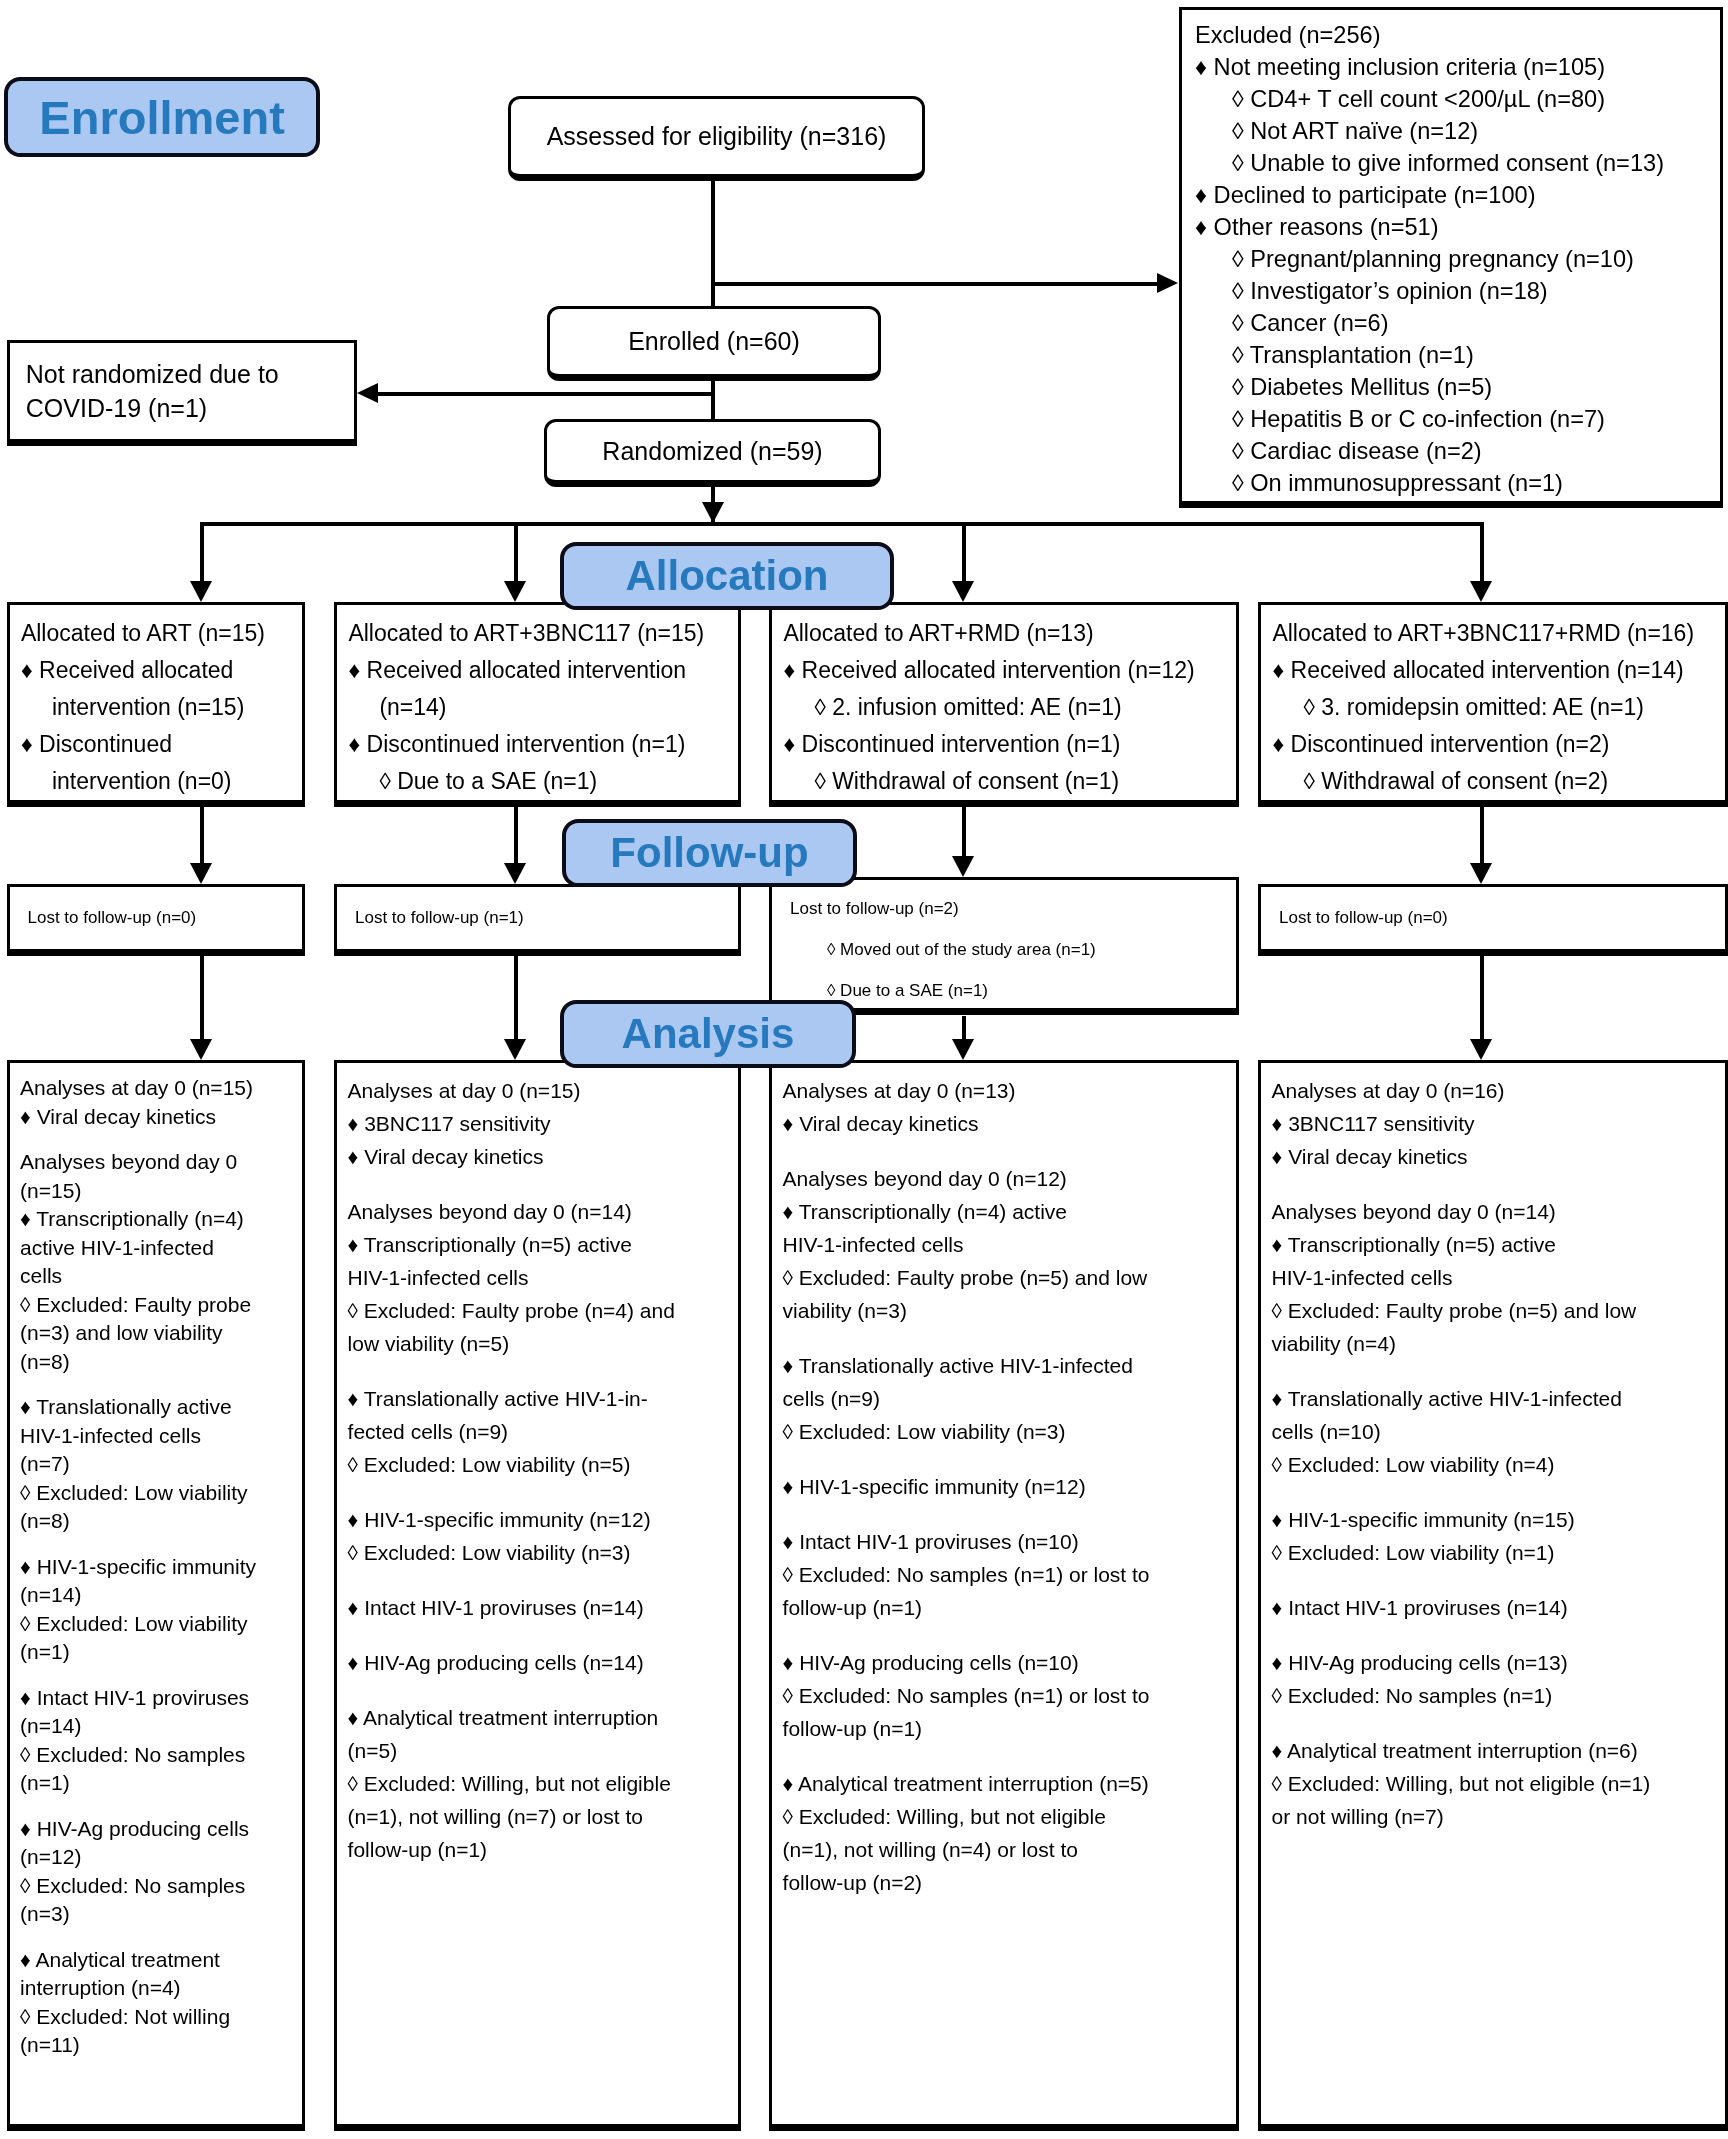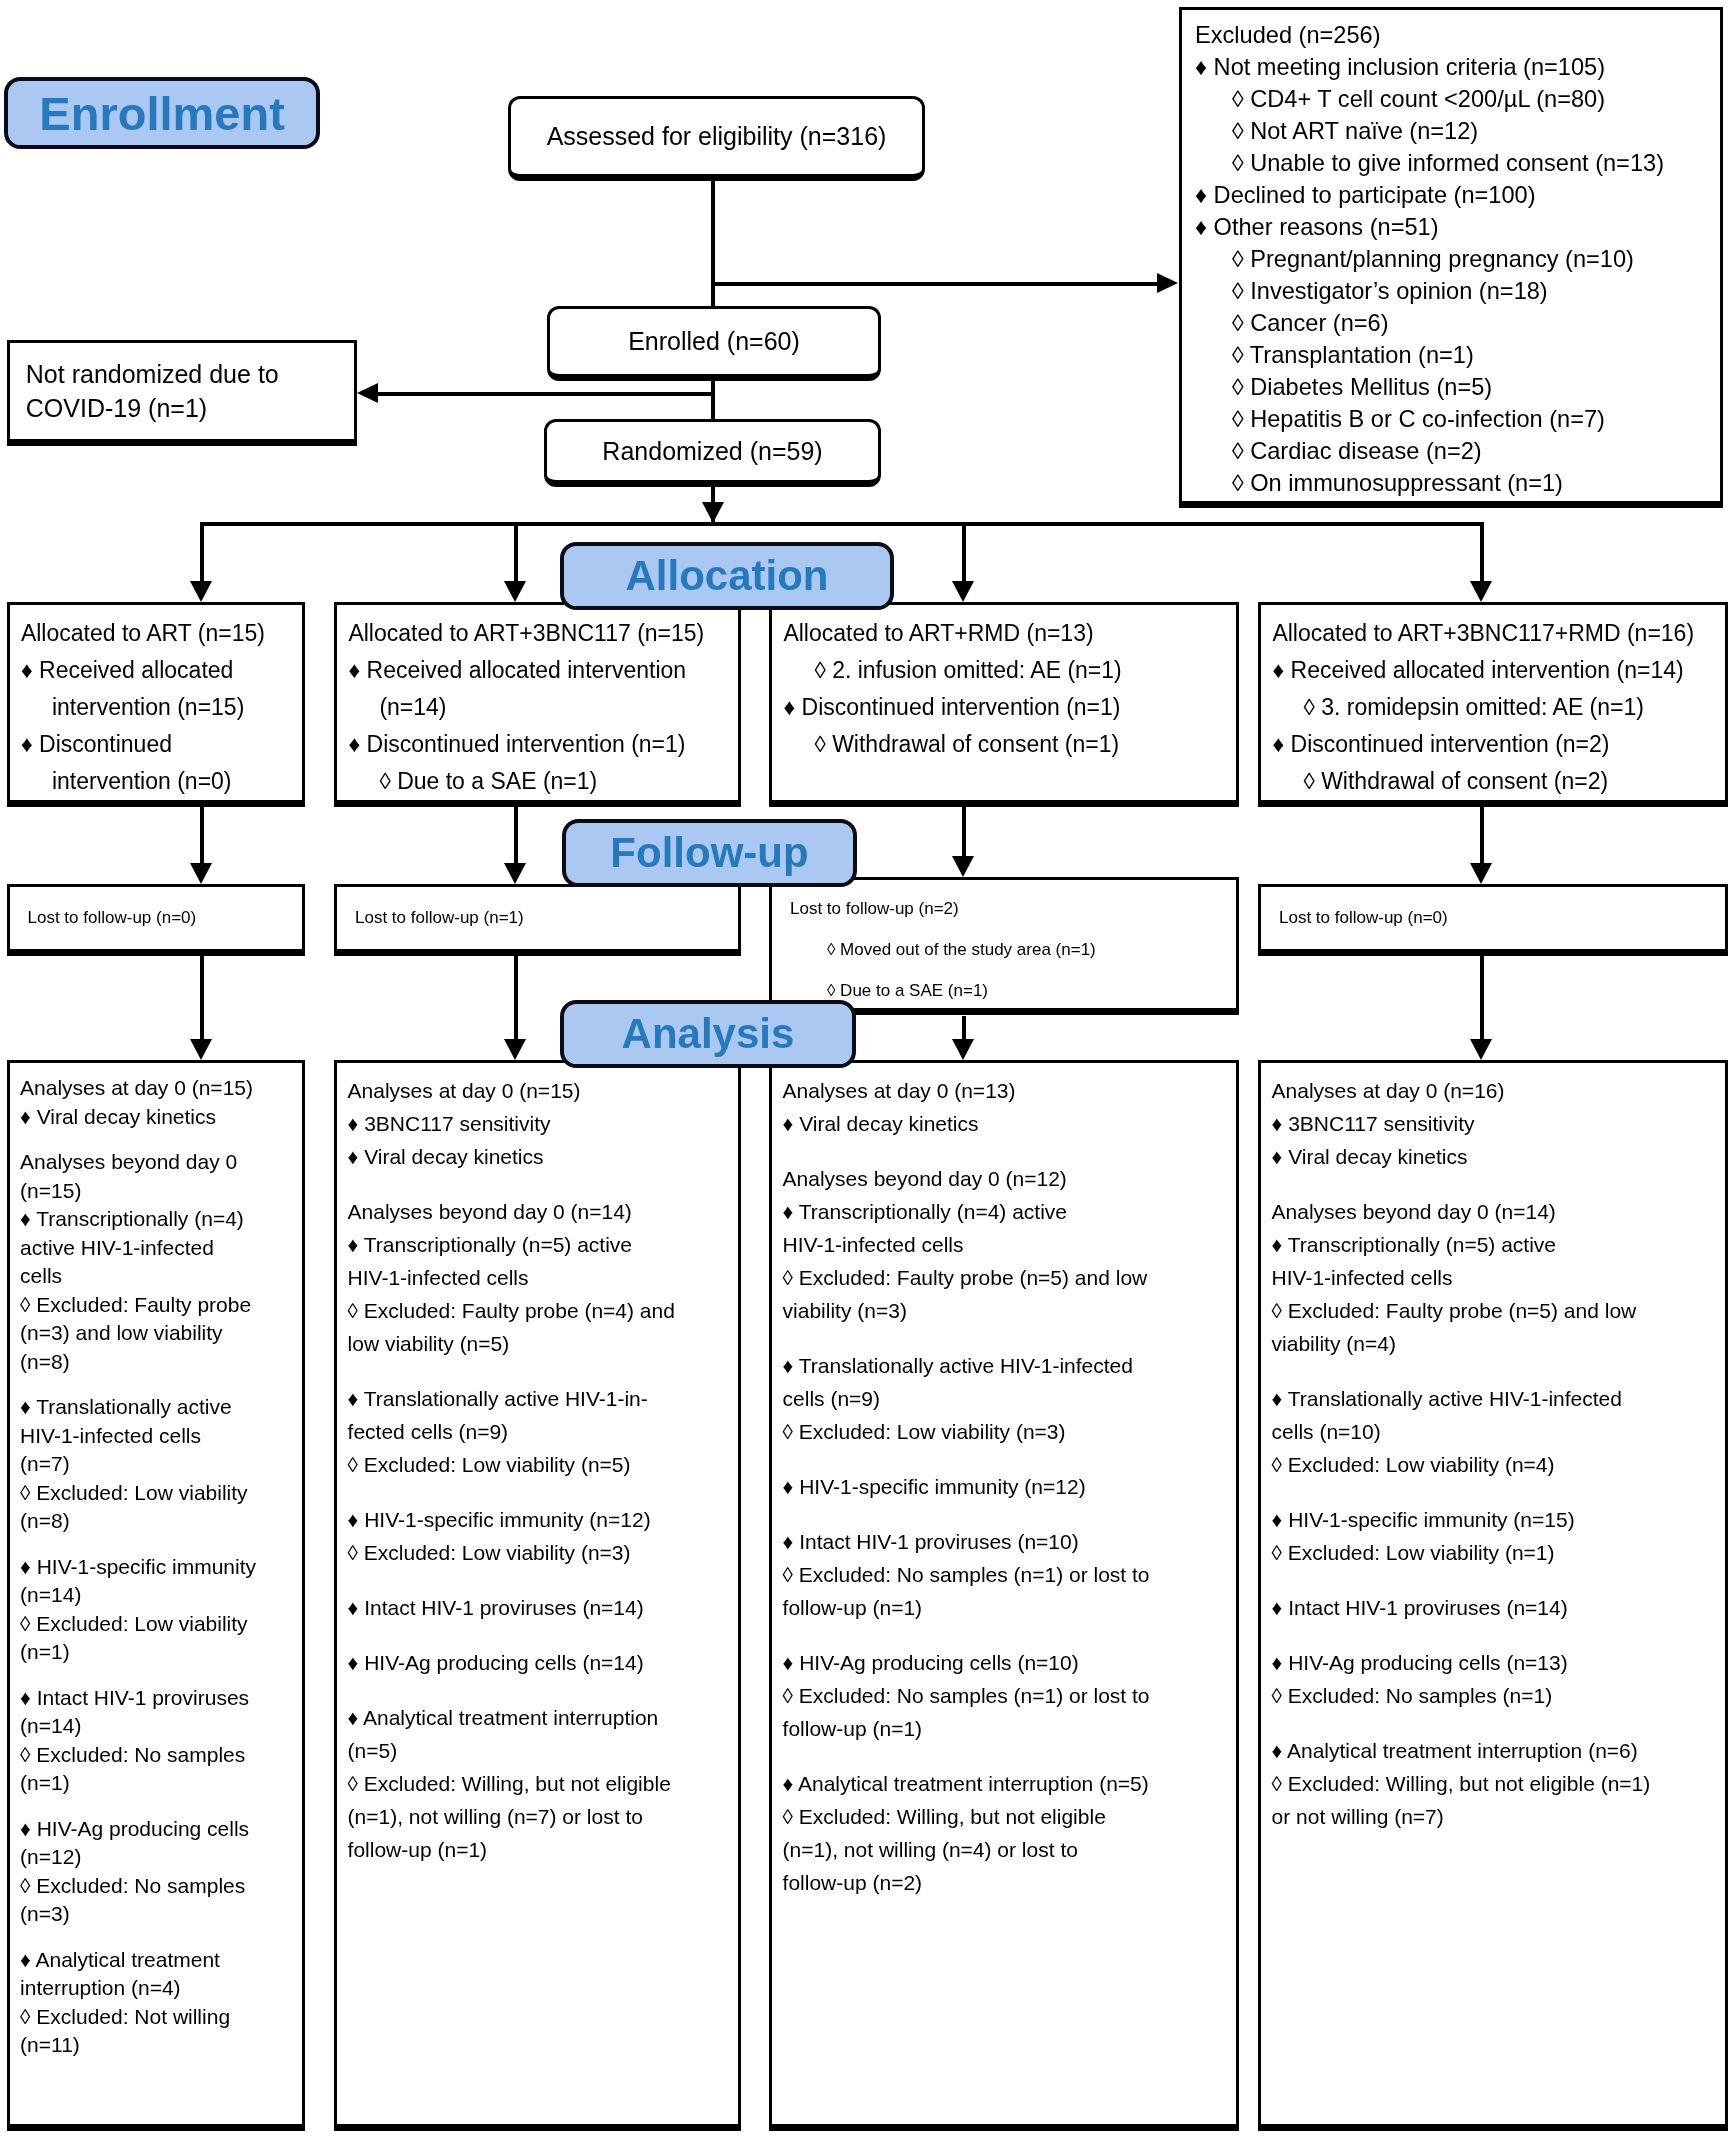--- a/index.html
+++ b/index.html
@@ -10,21 +10,21 @@
   .box{position:absolute;background:#fff;border:3.3px solid #000;border-bottom-width:7.3px;
        box-sizing:border-box;z-index:2;}
   .box .ln{white-space:pre;}
   .center{display:flex;align-items:center;justify-content:center;text-align:center;border-radius:12px;}
   .vcenter{display:flex;flex-direction:column;justify-content:center;}
 
   
   .stage-label{position:absolute;z-index:5;display:flex;align-items:center;justify-content:center;
        background:#abc8f2;border:4.1px solid #0c0c18;border-radius:16.3px;
        color:#2779bd;font-weight:600;box-sizing:border-box;}
-  #lbl-enrollment{left:4.1px;top:77px;width:316px;height:72px;font-size:47px;}
+  #lbl-enrollment{left:4.1px;top:77px;width:316px;height:80px;font-size:47px;}
   #lbl-allocation{left:560px;top:542px;width:334px;height:68px;font-size:42px;}
   #lbl-followup{left:562px;top:819px;width:295px;height:68px;font-size:42px;}
   #lbl-analysis{left:560px;top:1000px;width:296px;height:68px;font-size:42px;}
 
   
   #box-assessed{left:508px;top:96px;width:417px;height:85px;font-size:25px;}
   #box-excluded{left:1179px;top:6.5px;width:544px;height:501px;padding:9.8px 13px;
                 font-size:23.6px;}
   #box-excluded .ln{line-height:32px;}
   #box-excluded .ind1{padding-left:37px;}
@@ -119,20 +119,21 @@
     </div>
   <div class="box alloc" id="alloc-2">
       <div class="ln">Allocated to ART+3BNC117 (n=15)</div>
       <div class="ln">♦ Received allocated intervention</div>
       <div class="ln ind1">(n=14)</div>
       <div class="ln">♦ Discontinued intervention (n=1)</div>
       <div class="ln ind1">◊ Due to a SAE (n=1)</div>
     </div>
   <div class="box alloc" id="alloc-3">
       <div class="ln">Allocated to ART+RMD (n=13)</div>
+      <div class="ln">♦ Received allocated intervention (n=12)</div>
       <div class="ln ind1">◊ 2. infusion omitted: AE (n=1)</div>
       <div class="ln">♦ Discontinued intervention (n=1)</div>
       <div class="ln ind1">◊ Withdrawal of consent (n=1)</div>
     </div>
   <div class="box alloc" id="alloc-4">
       <div class="ln">Allocated to ART+3BNC117+RMD (n=16)</div>
       <div class="ln">♦ Received allocated intervention (n=14)</div>
       <div class="ln ind1">◊ 3. romidepsin omitted: AE (n=1)</div>
       <div class="ln">♦ Discontinued intervention (n=2)</div>
       <div class="ln ind1">◊ Withdrawal of consent (n=2)</div>

